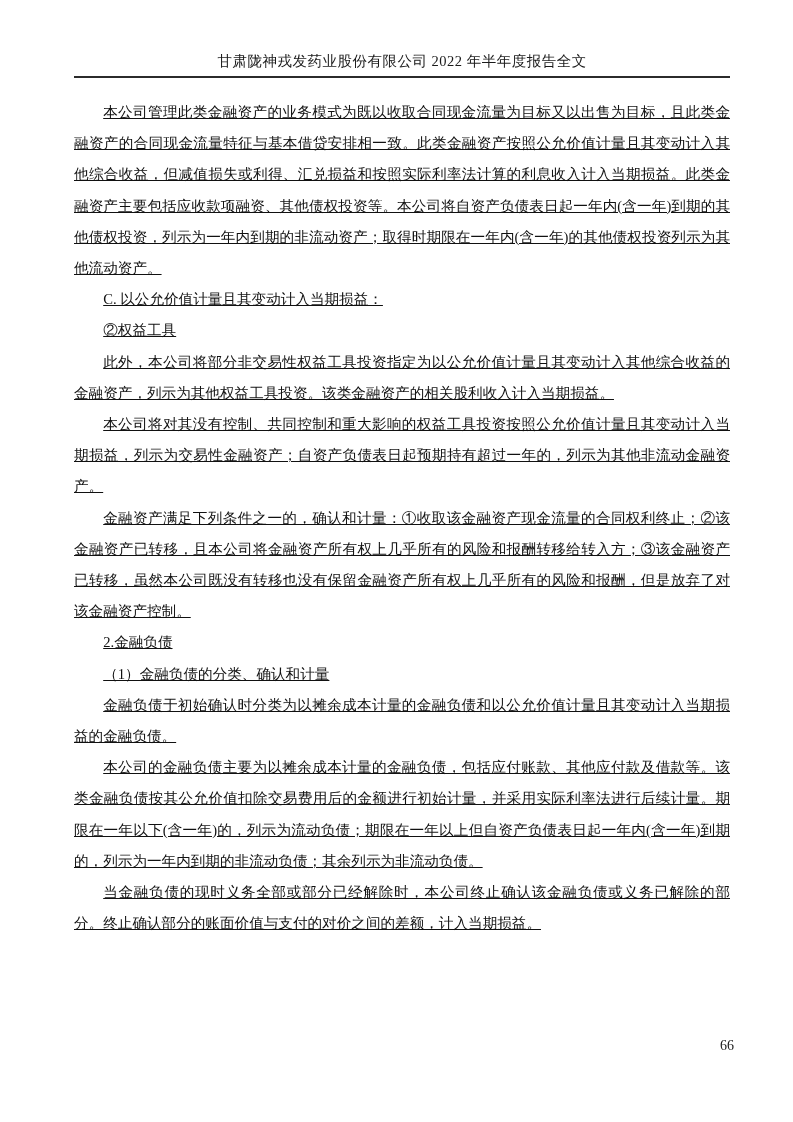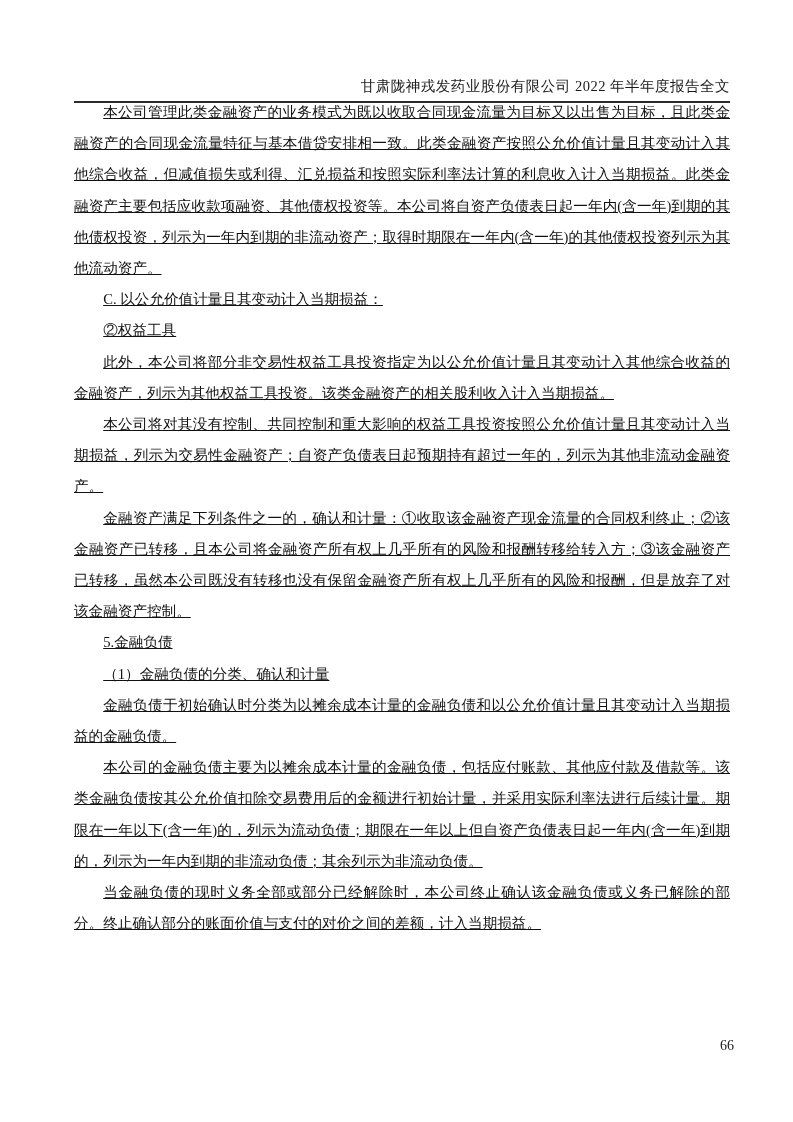--- a/index.html
+++ b/index.html
@@ -16,24 +16,24 @@
     color: #111111;
     overflow: hidden;
   }
   .header {
     position: absolute;
     top: 0;
     left: 74px;
     width: 656px;
   }
   .header-title {
-    text-align: right;
+    text-align: center;
     font-size: 14.5px;
     line-height: 20px;
-    margin-top: 76px;
+    margin-top: 51px;
     letter-spacing: 0.5px;
     color: #1a1a1a;
     white-space: nowrap;
   }
   .header-rule {
     margin-top: 5px;
     border-top: 2px solid #2b2b2b;
     height: 0;
   }
   .content {
@@ -71,21 +71,21 @@
     <div class="header-rule"></div>
   </div>
 
   <div class="content" id="content">
       <p>本公司管理此类金融资产的业务模式为既以收取合同现金流量为目标又以出售为目标，且此类金融资产的合同现金流量特征与基本借贷安排相一致。此类金融资产按照公允价值计量且其变动计入其他综合收益，但减值损失或利得、汇兑损益和按照实际利率法计算的利息收入计入当期损益。此类金融资产主要包括应收款项融资、其他债权投资等。本公司将自资产负债表日起一年内(含一年)到期的其他债权投资，列示为一年内到期的非流动资产；取得时期限在一年内(含一年)的其他债权投资列示为其他流动资产。</p>
       <p>C. 以公允价值计量且其变动计入当期损益：</p>
       <p>②权益工具</p>
       <p>此外，本公司将部分非交易性权益工具投资指定为以公允价值计量且其变动计入其他综合收益的金融资产，列示为其他权益工具投资。该类金融资产的相关股利收入计入当期损益。</p>
       <p>本公司将对其没有控制、共同控制和重大影响的权益工具投资按照公允价值计量且其变动计入当期损益，列示为交易性金融资产；自资产负债表日起预期持有超过一年的，列示为其他非流动金融资产。</p>
       <p>金融资产满足下列条件之一的，确认和计量：①收取该金融资产现金流量的合同权利终止；②该金融资产已转移，且本公司将金融资产所有权上几乎所有的风险和报酬转移给转入方；③该金融资产已转移，虽然本公司既没有转移也没有保留金融资产所有权上几乎所有的风险和报酬，但是放弃了对该金融资产控制。</p>
-      <p>5.金融负债</p>
+      <p>2.金融负债</p>
       <p>（1）金融负债的分类、确认和计量</p>
       <p>金融负债于初始确认时分类为以摊余成本计量的金融负债和以公允价值计量且其变动计入当期损益的金融负债。</p>
       <p>本公司的金融负债主要为以摊余成本计量的金融负债，包括应付账款、其他应付款及借款等。该类金融负债按其公允价值扣除交易费用后的金额进行初始计量，并采用实际利率法进行后续计量。期限在一年以下(含一年)的，列示为流动负债；期限在一年以上但自资产负债表日起一年内(含一年)到期的，列示为一年内到期的非流动负债；其余列示为非流动负债。</p>
       <p>当金融负债的现时义务全部或部分已经解除时，本公司终止确认该金融负债或义务已解除的部分。终止确认部分的账面价值与支付的对价之间的差额，计入当期损益。</p>
     </div>
 
   <div class="page-number">66</div>
 
 </div>
 

